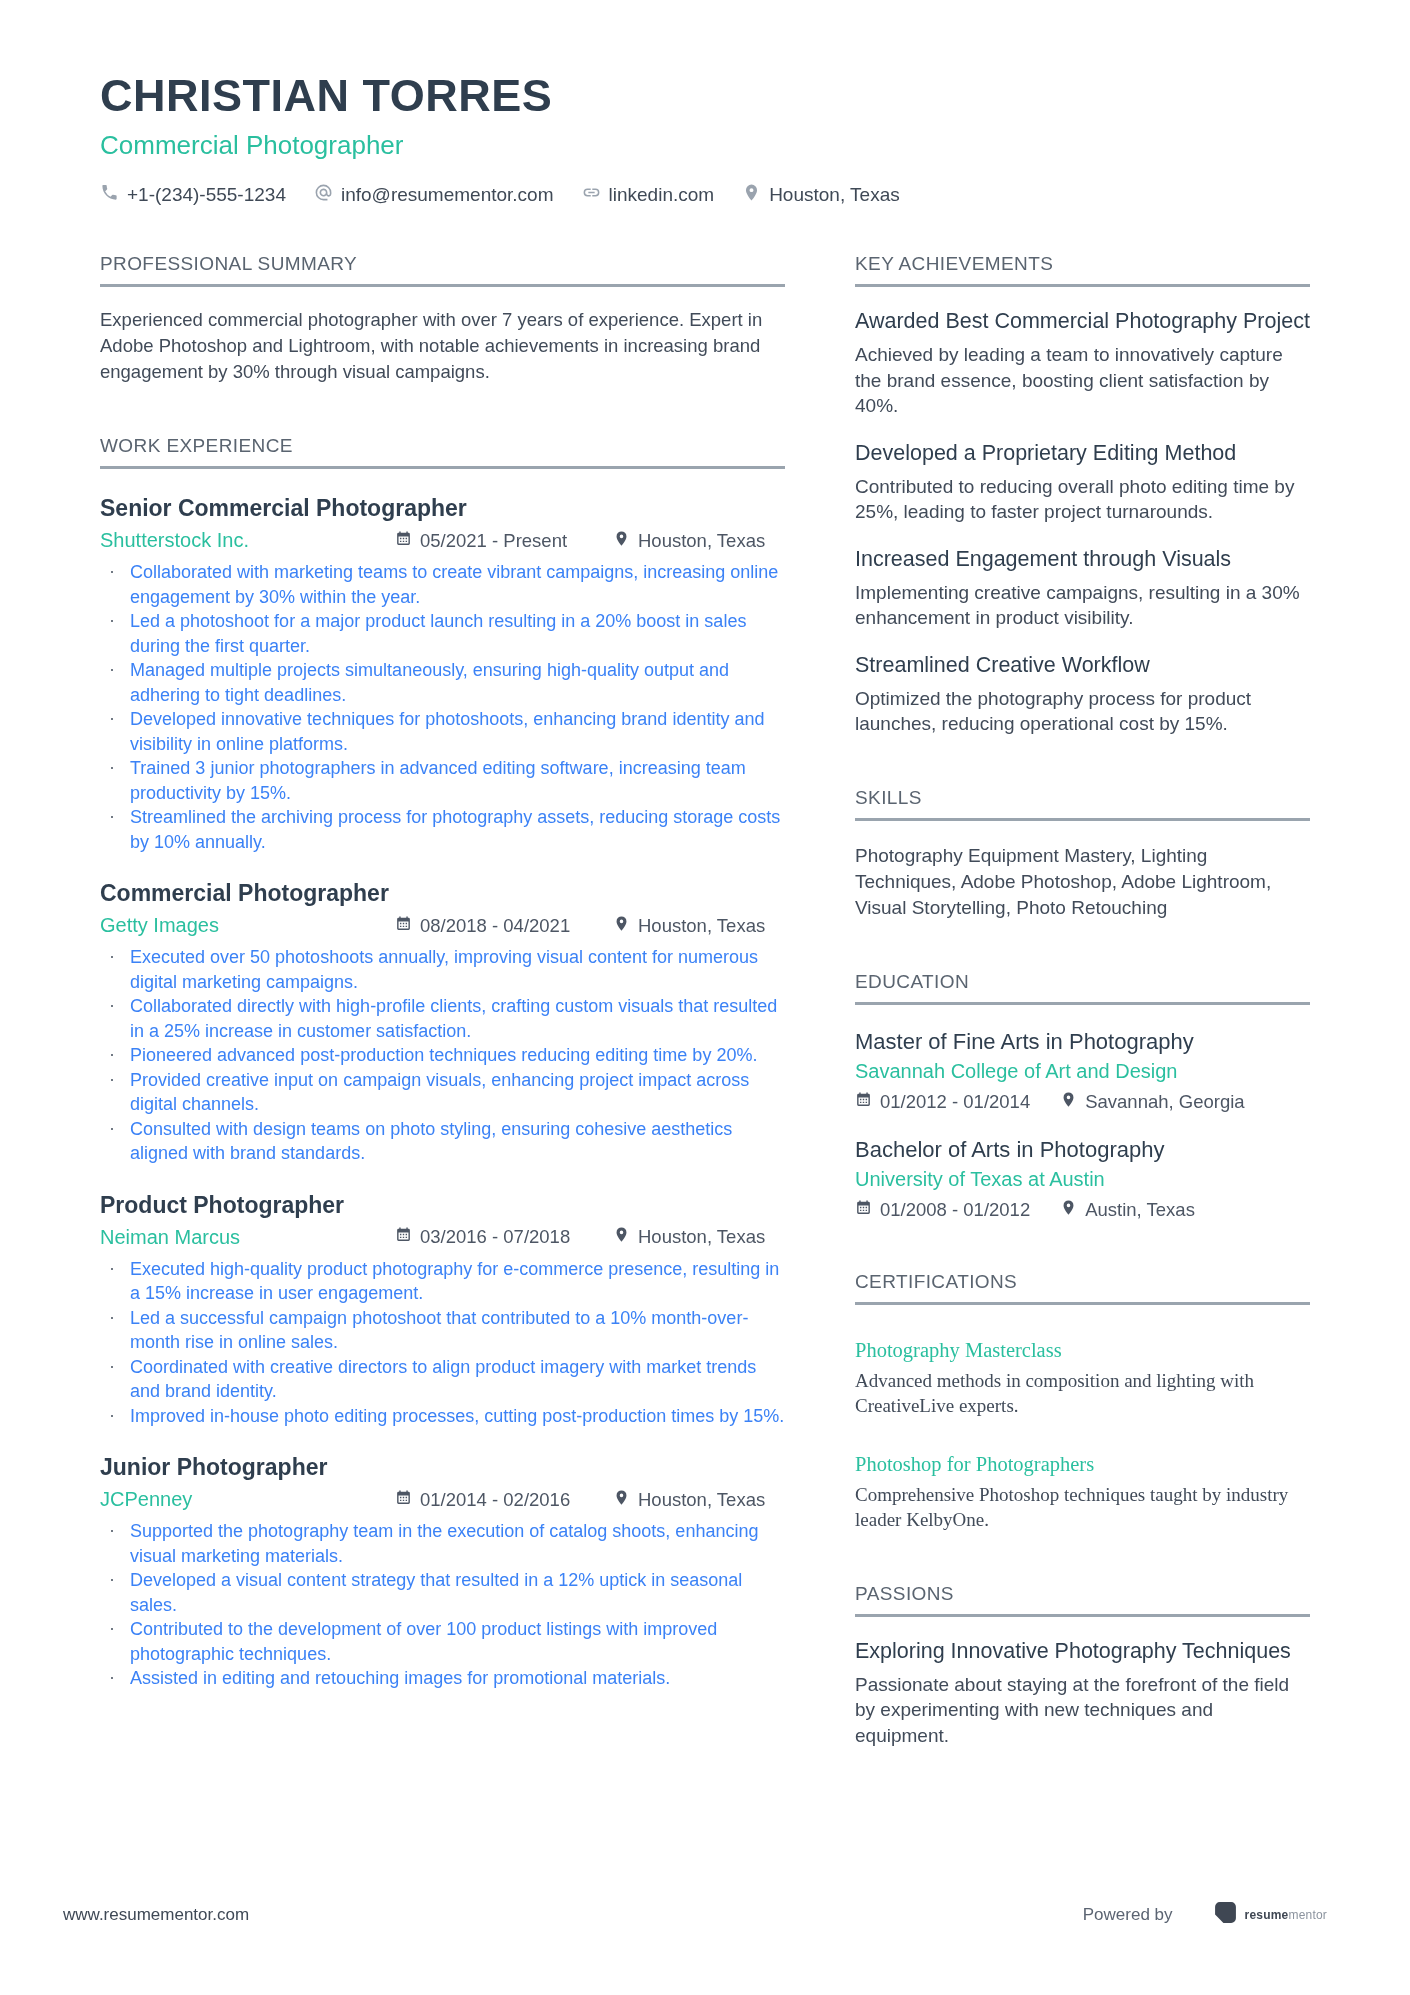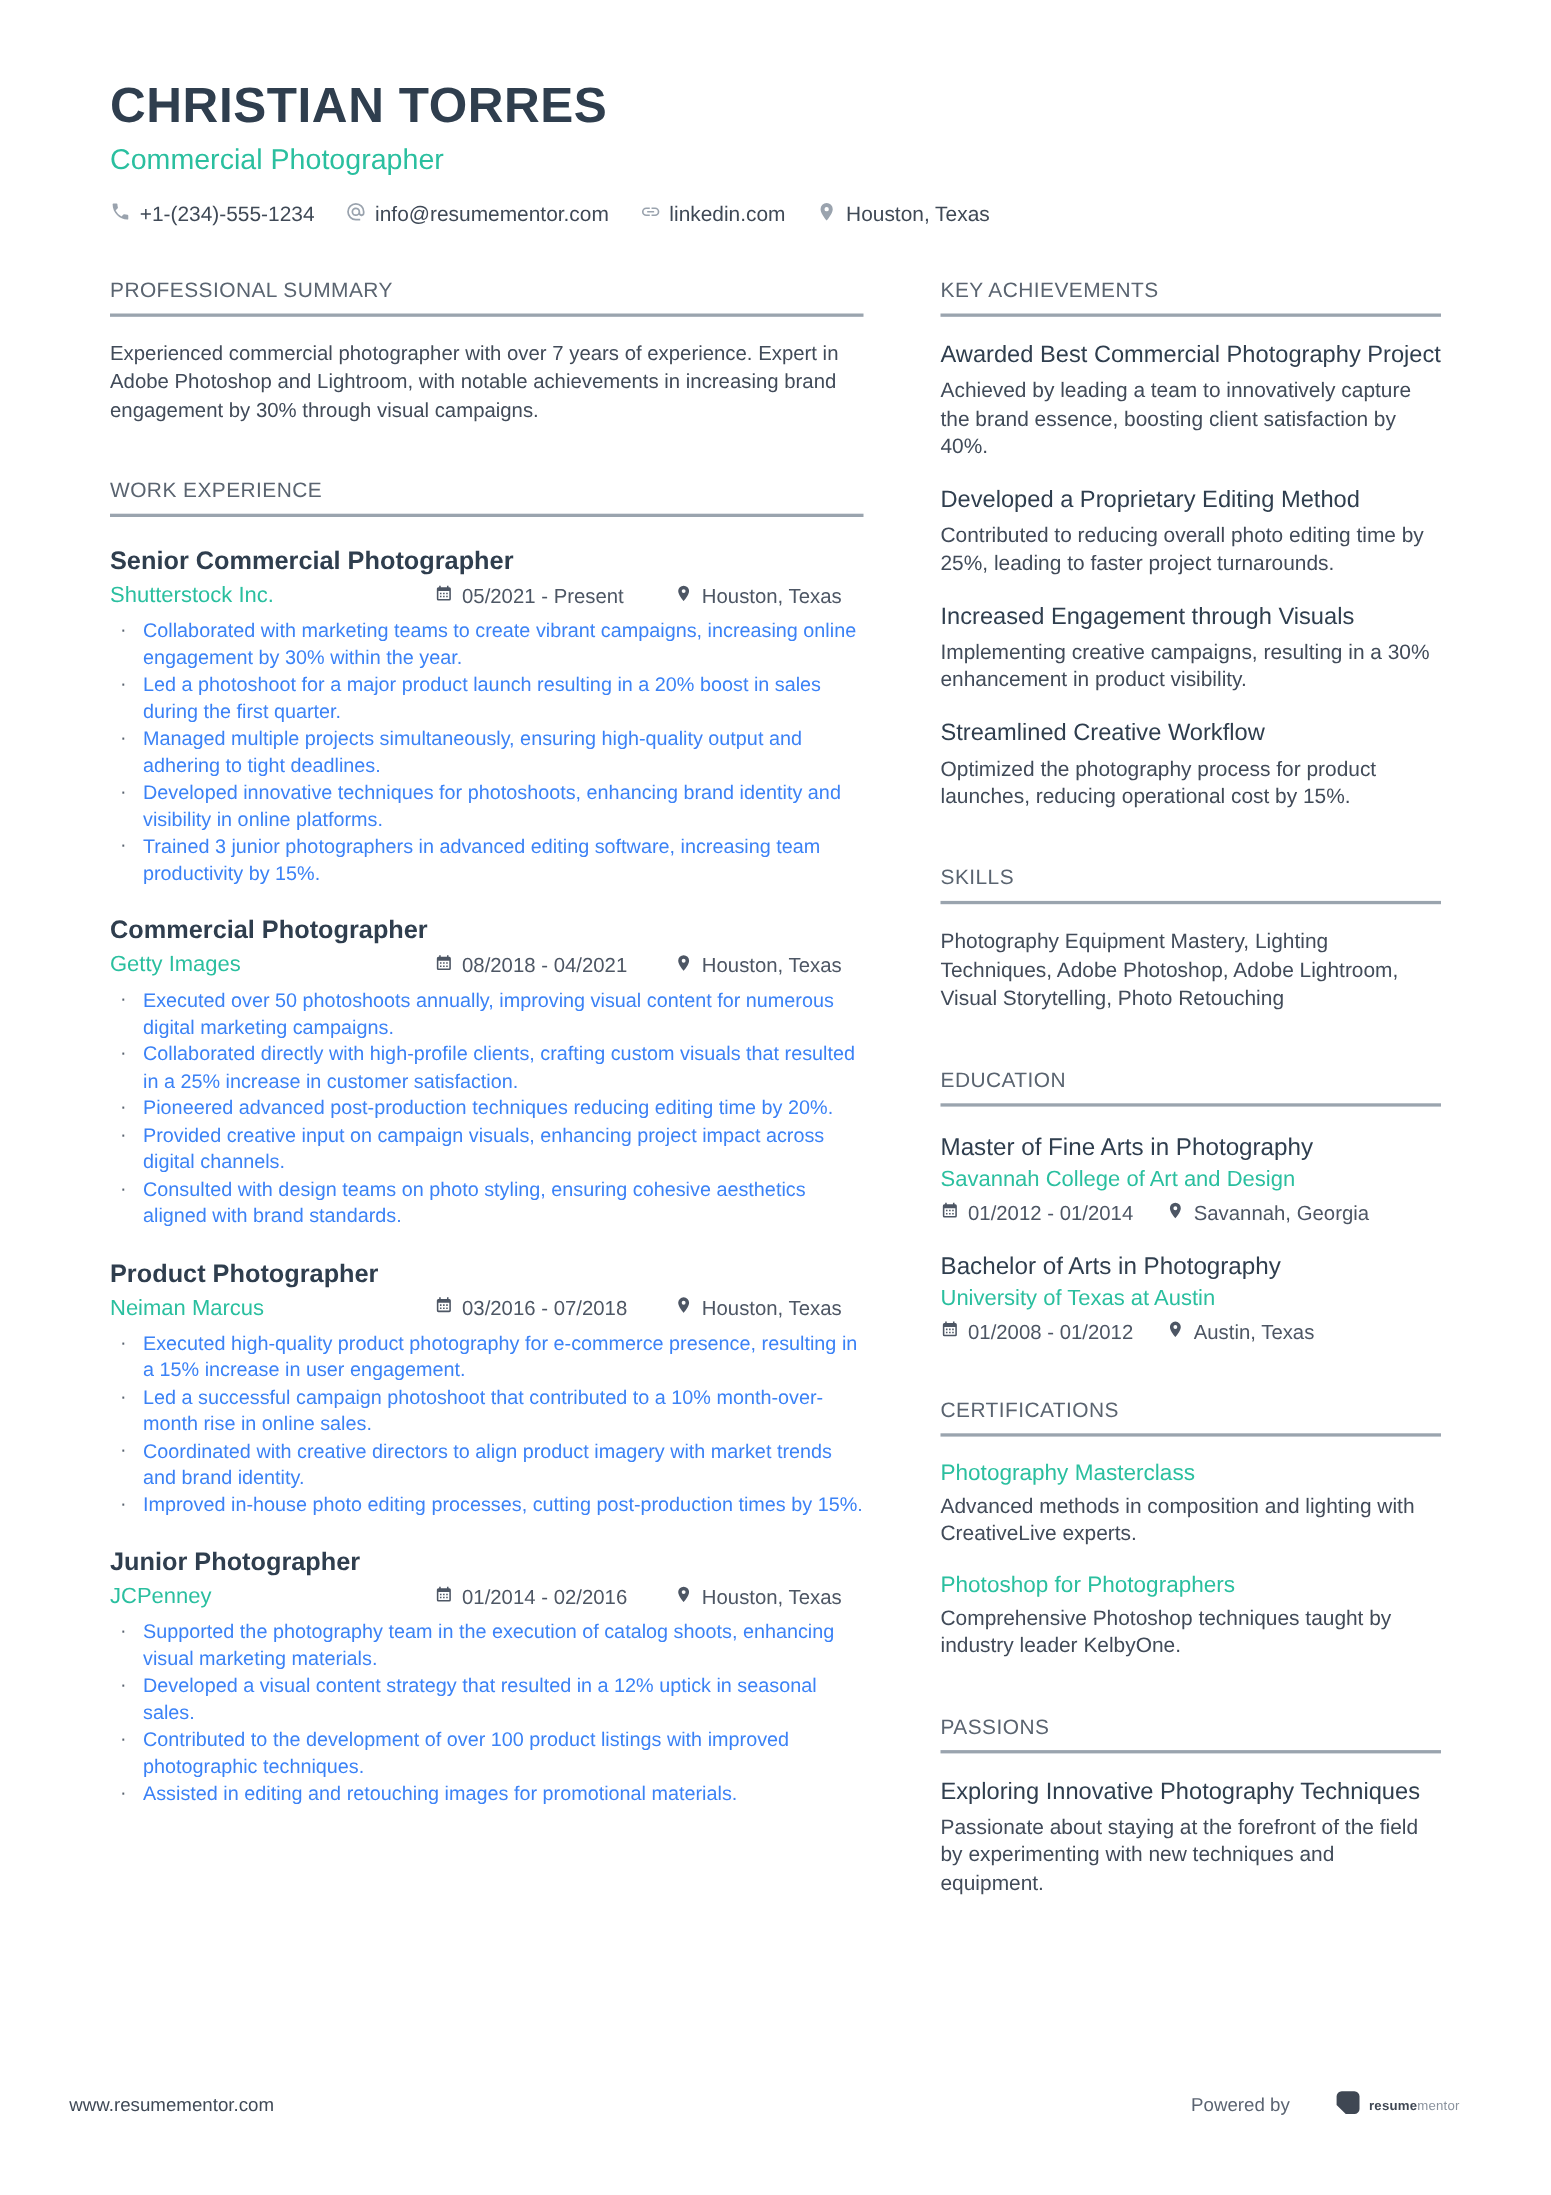--- a/index.html
+++ b/index.html
@@ -46,21 +46,21 @@
   .ach-title { margin:0; font-size:21.5px; font-weight:500; color:#2f3e4e; line-height:28px; }
   .ach-desc { margin:7px 0 0 0; font-size:19px; line-height:25.5px; color:#414b59; }
 
   .skills-text { margin:22px 0 0 0; font-size:19px; line-height:26px; color:#414b59; }
 
   .edu { margin-top:24px; }
   .edu-degree { margin:0; font-size:22px; font-weight:500; color:#2f3e4e; }
   .edu-school { margin-top:5px; font-size:20px; color:#2abf9f; }
   .edu-meta { display:flex; align-items:center; gap:30px; margin-top:8px; }
 
-  .cert { margin-top:21px; }
+  .cert { margin-top:34px;font-family:Liberation Serif, serif; }
   .cert-title { margin:0; font-size:20.5px; font-weight:500; color:#2abf9f; }
   .cert-desc { margin:6px 0 0 0; font-size:19px; line-height:25.5px; color:#414b59; }
 
   
   footer {
     position:absolute; left:63px; right:83px; bottom:66px;
     display:flex; justify-content:space-between; align-items:center;
   }
   .website { font-size:17px; color:#3f4956; }
   .powered { display:flex; align-items:center; gap:40px; }
@@ -135,20 +135,21 @@
                   </svg></span>
               <span>Houston, Texas</span>
             </span>
           </div>
           <ul class="bullets">
             <li>Collaborated with marketing teams to create vibrant campaigns, increasing online engagement by 30% within the year.</li>
             <li>Led a photoshoot for a major product launch resulting in a 20% boost in sales during the first quarter.</li>
             <li>Managed multiple projects simultaneously, ensuring high-quality output and adhering to tight deadlines.</li>
             <li>Developed innovative techniques for photoshoots, enhancing brand identity and visibility in online platforms.</li>
             <li>Trained 3 junior photographers in advanced editing software, increasing team productivity by 15%.</li>
+            <li>Streamlined the archiving process for photography assets, reducing storage costs by 10% annually.</li>
           </ul>
         </div>
 
         <div class="job">
           <h3 class="job-title">Commercial Photographer</h3>
           <div class="job-meta">
             <span class="company">Getty Images</span>
             <span class="meta-item meta-date">
               <span><svg width="17" height="17" viewBox="0 0 24 24" fill="#4d5664">
                     <path d="M19 4h-1V2h-2v2H8V2H6v2H5a2 2 0 0 0-2 2v13a2 2 0 0 0 2 2h14a2 2 0 0 0 2-2V6a2 2 0 0 0-2-2zm0 15H5V9h14zM7 11h2v2H7zm4 0h2v2h-2zm4 0h2v2h-2zM7 15h2v2H7zm4 0h2v2h-2zm4 0h2v2h-2z"></path>

